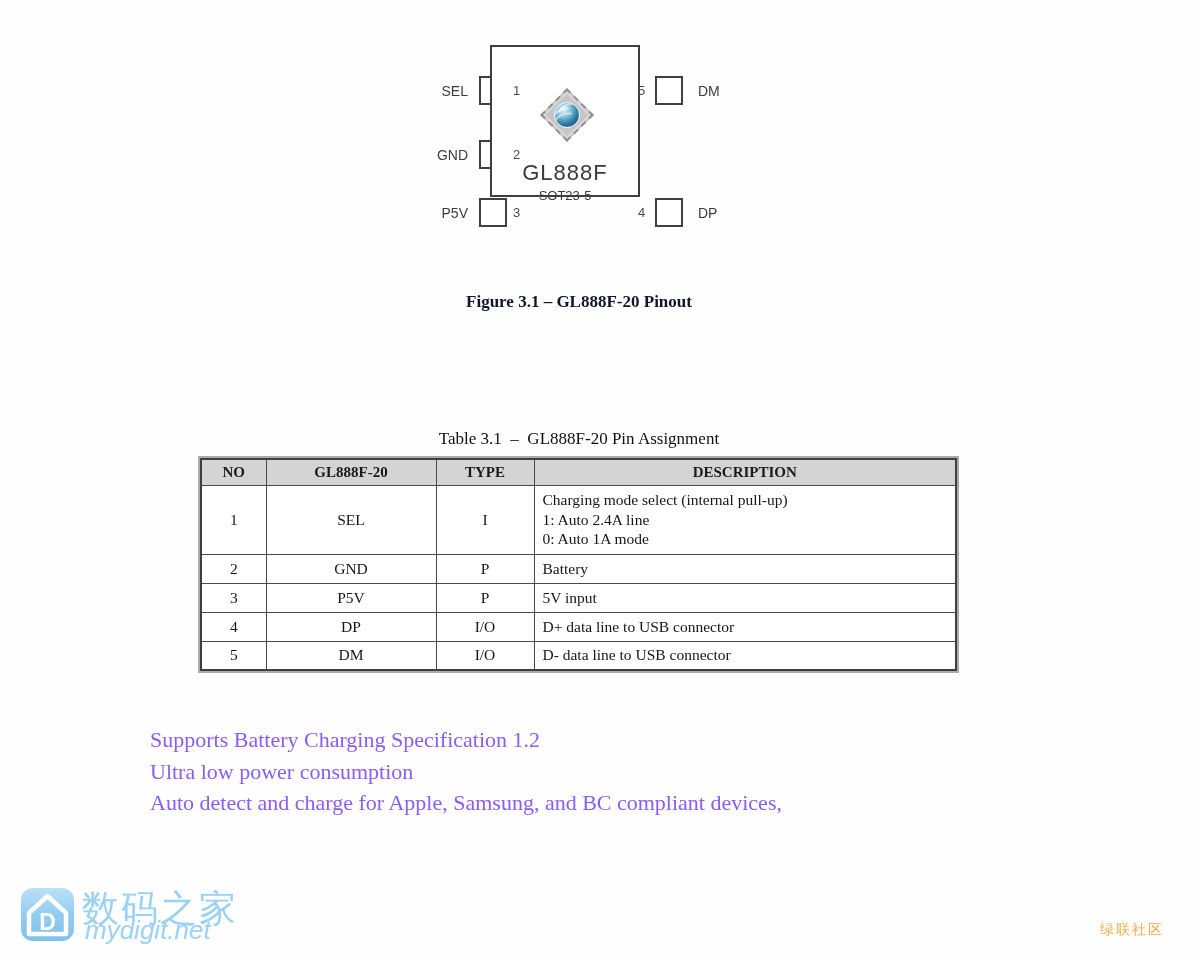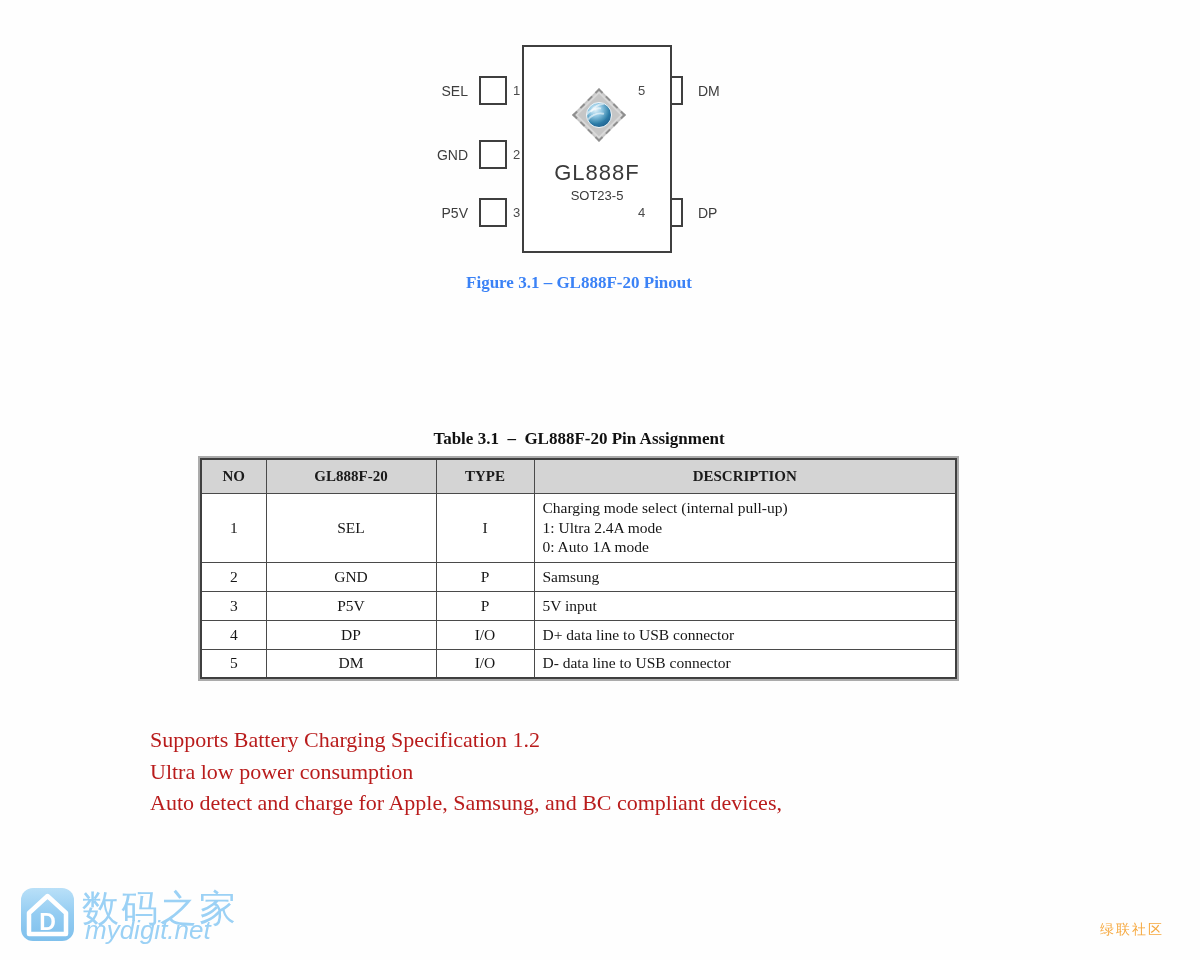--- a/index.html
+++ b/index.html
@@ -11,22 +11,22 @@
     background: #fefefe;
     overflow: hidden;
     font-family: "Liberation Serif", serif;
     color: #1a1a1a;
     padding-left: 44px;
   }
 
   
   .chip-body {
     position: absolute;
-    left: 522px; top: 45px;
-    width: 150px; height: 208px;
+    left: 490px; top: 45px;
+    width: 150px; height: 152px;
     border: 2px solid #3f3f3f;
     background: #ffffff;
     z-index: 2;
   }
   .pin-box {
     position: absolute;
     width: 28px; height: 29px;
     border: 2px solid #3f3f3f;
     background: #ffffff;
     z-index: 1;
@@ -104,35 +104,35 @@
     position: absolute;
     left: 0; top: 141px;
     width: 146px;
     text-align: center;
     font-family: "Liberation Sans", sans-serif;
     font-size: 13px;
     color: #3a3a3a;
   }
   .figure-caption {
     position: absolute;
-    left: 0; top: 273px;
+    left: 0; top: 292px;
     width: 1158px;
     text-align: center;
     font-weight: bold;
     font-size: 17px;
-    color: #3b82f6;
+    color: #0f172a;
   }
 
   
   .table-title {
     position: absolute;
     left: 0; top: 429px;
     width: 1158px;
     text-align: center;
-    font-weight: bold;
+    font-weight: normal;
     font-size: 17px;
     color: #111;
     white-space: pre;
   }
   table.pin-table {
     position: absolute;
     left: 200px; top: 458px;
     width: 755px;
     border-collapse: collapse;
     border: 2px solid #3f3f3f;
@@ -142,38 +142,38 @@
     font-size: 15.5px;
   }
   table.pin-table col.c1 { width: 65px; }
   table.pin-table col.c2 { width: 170px; }
   table.pin-table col.c3 { width: 98px; }
   table.pin-table col.c4 { width: 422px; }
   table.pin-table th, table.pin-table td {
     border: 1px solid #4a4a4a;
   }
   table.pin-table thead th {
-    height: 34px;
+    height: 26px;
     background: #d4d4d4;
     font-weight: bold;
     font-size: 15px;
     text-align: center;
   }
   table.pin-table td { height: 29px; text-align: center; color: #161616; }
   table.pin-table td.desc { text-align: left; padding: 4px 8px; }
   table.pin-table tr.multiline td { height: 69px; }
   table.pin-table td.desc .dline { line-height: 19.5px; }
 
   
   .features {
     position: absolute;
     left: 150px; top: 724px;
     width: 880px;
     font-size: 22px;
-    color: #b91c1c;
+    color: #8b5cf6;
   }
   .features .feature-line { line-height: 31.5px; }
 
   
   .mydigit-watermark { position: absolute; left: 20px; top: 884px; width: 260px; height: 64px; }
   .mydigit-icon { position: absolute; left: 0; top: 3px; width: 55px; height: 55px; }
   .mydigit-cn {
     position: absolute; left: 62px; top: 0;
     font-family: "Liberation Sans", sans-serif;
     font-size: 37px;
@@ -257,29 +257,29 @@
         <th>DESCRIPTION</th>
       </tr>
     </thead>
     <tbody>
       <tr class="multiline">
         <td>1</td>
         <td>SEL</td>
         <td>I</td>
         <td class="desc">
           <div class="dline">Charging mode select (internal pull-up)</div>
-          <div class="dline">1: Ultra 2.4A mode</div>
+          <div class="dline">1: Auto 2.4A line</div>
           <div class="dline">0: Auto 1A mode</div>
         </td>
       </tr>
       <tr>
         <td>2</td>
         <td>GND</td>
         <td>P</td>
-        <td class="desc">Samsung</td>
+        <td class="desc">Battery</td>
       </tr>
       <tr>
         <td>3</td>
         <td>P5V</td>
         <td>P</td>
         <td class="desc">5V input</td>
       </tr>
       <tr>
         <td>4</td>
         <td>DP</td>

